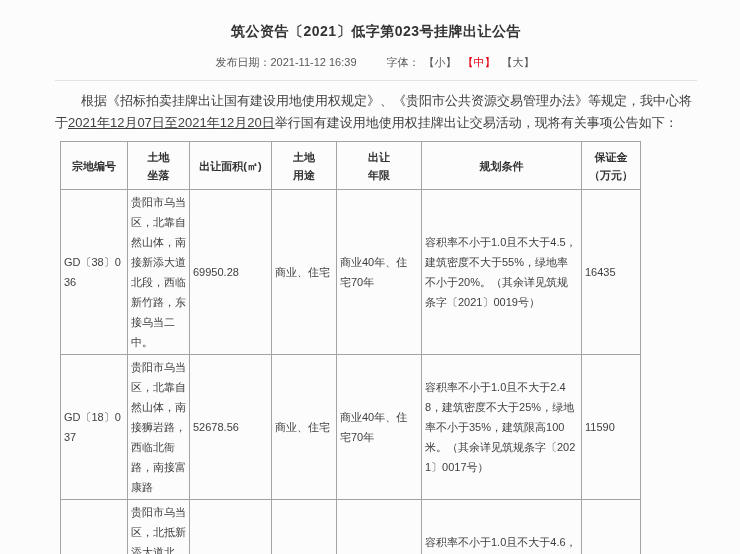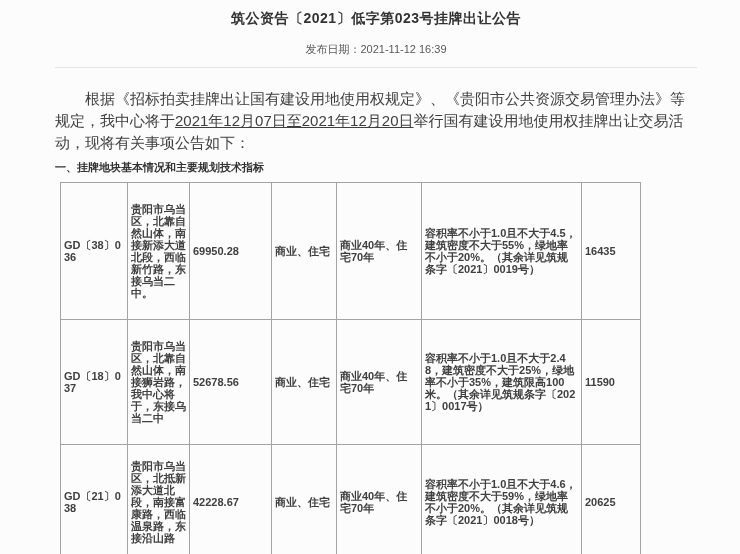--- a/index.html
+++ b/index.html
@@ -10,21 +10,21 @@
     color:#404040;
     overflow:hidden;
   }
   .page { padding:0 43px 0 55px; }
 
   .doc-title {
     text-align:center;
     font-size:14px;
     font-weight:bold;
     color:#333;
-    margin-top:10px;
+    margin-top:23px;
     letter-spacing:0.5px;
   }
 
   .meta-row {
     margin-top:14px;
     display:flex;
     justify-content:center;
     align-items:flex-end;
     gap:30px;
     font-size:11px;
@@ -39,22 +39,22 @@
   }
   .font-btn.active { color:#e60012; }
 
   .divider {
     border:none;
     border-top:1px solid #e2e2e2;
     margin-top:10px;
   }
 
   .intro {
-    margin-top:20px;
-    font-size:15px;
+    margin-top:9px;
+    font-size:13px;
     line-height:22px;
     text-indent:2em;
     color:#404040;
   }
   .intro u { text-decoration:underline; }
 
   .section-title {
     margin-top:6px;
     font-size:11px;
     font-weight:bold;
@@ -67,22 +67,22 @@
     border-collapse:collapse;
     table-layout:fixed;
     width:580px;
     font-size:11px;
     color:#404040;
   }
   .land-table th, .land-table td {
     border:1px solid #a3a3a3;
     vertical-align:middle;
     padding:2px 3px;
-    line-height:12px;
-    font-weight:bold;
+    line-height:20px;
+    font-weight:normal;
     overflow:hidden;
   }
   .land-table th {
     text-align:center;
     font-weight:bold;
     color:#333;
     white-space:pre-line;
     line-height:18px;
   }
   .land-table td { text-align:left; white-space:normal; word-break:break-all; }
@@ -100,51 +100,69 @@
 </style>
 </head>
 <body>
 
 <div class="page">
 
   <div class="doc-title">筑公资告〔2021〕低字第023号挂牌出让公告</div>
 
   <div class="meta-row">
     <span class="meta-item">发布日期：2021-11-12 16:39</span>
+    <span class="font-controls">
+      <span>字体：</span>
+      <button class="font-btn">【小】</button>
+      <button class="font-btn active">【中】</button>
+      <button class="font-btn">【大】</button>
+    </span>
   </div>
 
   <hr class="divider">
 
   <p class="intro"><span>根据《招标拍卖挂牌出让国有建设用地使用权规定》、《贵阳市公共资源交易管理办法》等规定，我中心将于</span><u>2021年12月07日至2021年12月20日</u><span>举行国有建设用地使用权挂牌出让交易活动，现将有关事项公告如下：</span></p>
 
-  <div class="section-title">一、挂牌地块基本情况和主要规划技术指标</div>
 
   <table class="land-table">
     <colgroup>
       <col class="c1">
         <col class="c2">
         <col class="c3">
         <col class="c4">
         <col class="c5">
         <col class="c6">
         <col class="c7">
     </colgroup>
     <tbody>
+        <tr class="r-head">
+      <th>宗地编号</th>
+      <th>土地
+坐落</th>
+      <th>出让面积(㎡)</th>
+      <th>土地
+用途</th>
+      <th>出让
+年限</th>
+      <th>规划条件</th>
+      <th>保证金
+（万元）</th>
+    </tr>
     <tr class="r1">
       <td>GD〔38〕036</td>
       <td>贵阳市乌当区，北靠自然山体，南接新添大道北段，西临新竹路，东接乌当二中。</td>
       <td>69950.28</td>
       <td>商业、住宅</td>
       <td>商业40年、住宅70年</td>
       <td>容积率不小于1.0且不大于4.5，建筑密度不大于55%，绿地率不小于20%。（其余详见筑规条字〔2021〕0019号）</td>
       <td>16435</td>
     </tr>
     <tr class="r2">
       <td>GD〔18〕037</td>
-      <td>贵阳市乌当区，北靠自然山体，南接狮岩路，我中心将于，东接乌当二中</td>
+      <td>贵阳市乌当区，北靠自然山体，南接狮岩路，西临北衙路，南接富康路</td>
       <td>52678.56</td>
       <td>商业、住宅</td>
       <td>商业40年、住宅70年</td>
       <td>容积率不小于1.0且不大于2.48，建筑密度不大于25%，绿地率不小于35%，建筑限高100米。（其余详见筑规条字〔2021〕0017号）</td>
       <td>11590</td>
     </tr>
     <tr class="r3">
       <td>GD〔21〕038</td>
       <td>贵阳市乌当区，北抵新添大道北段，南接富康路，西临温泉路，东接沿山路</td>
       <td>42228.67</td>

